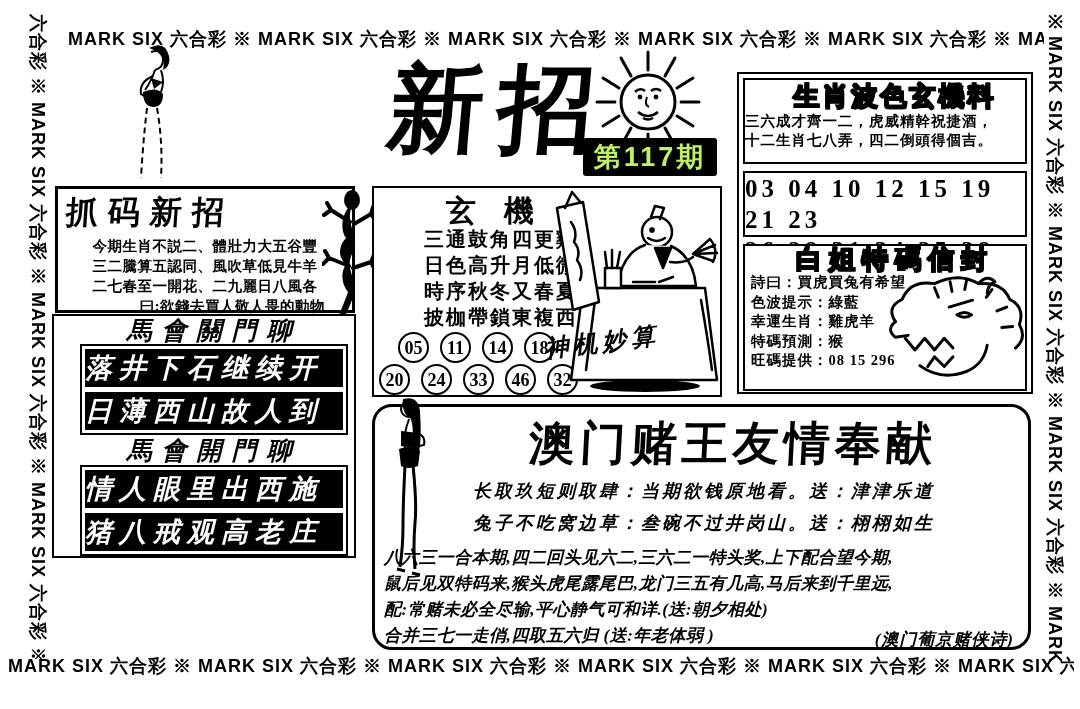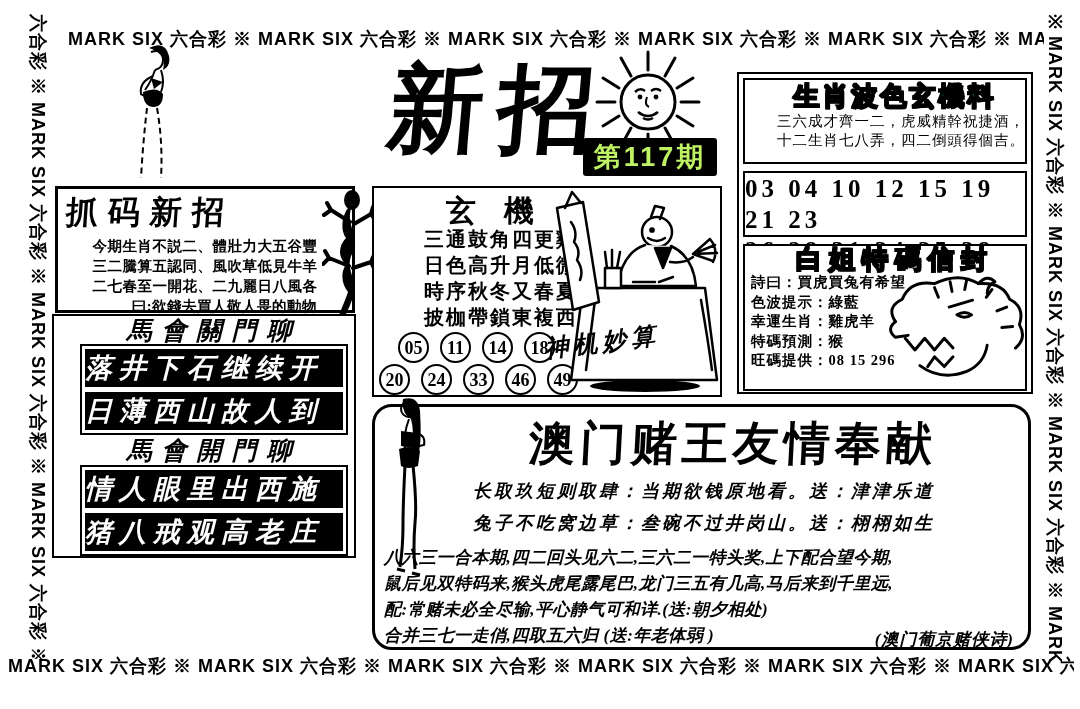--- a/index.html
+++ b/index.html
@@ -18,28 +18,28 @@
             font-weight:bold;font-size:27px;text-align:center;line-height:38px;
             letter-spacing:3px;border-radius:3px;}
   
   .bx{border:2px solid #000;background:#fff;}
   .bx3{border:3px solid #000;background:#fff;}
   .outline-t{color:#0f766e;-webkit-text-stroke:1.6px #000;
      text-shadow:-1px -1px 0 #000,1px -1px 0 #000,-1px 1px 0 #000,1px 1px 0 #000;
      font-weight:900;padding-left:20px;}
   
   .rc-title{font-size:26px;letter-spacing:3px;line-height:31px;text-align:center;}
-  .rc-lines{font-size:14.5px;font-weight:normal;line-height:19px;text-align:right;letter-spacing:1px;}
+  .rc-lines{font-size:14.5px;font-weight:bold;line-height:19px;text-align:left;letter-spacing:1px;}
   .numrow{font-size:25px;font-weight:bold;letter-spacing:4px;line-height:31px;text-align:left;}
   .bj-row{font-size:14.5px;font-weight:bold;line-height:19.5px;padding-left:6px;letter-spacing:1px;}
   
   .zhua-title{font-size:32px;font-weight:900;letter-spacing:10px;margin:2px 0 1px 8px;
               transform:skewX(-4deg);}
   .zhua-line{font-size:14.5px;font-weight:bold;line-height:20px;text-align:center;letter-spacing:0.5px;}
-  .zhua-line.r{text-align:right;padding-right:35px;margin-left:27px;}
+  .zhua-line.r{text-align:right;padding-right:27px;margin-left:27px;}
   
   .mh-head{text-align:center;font-size:25px;font-weight:900;letter-spacing:10px;
            height:26px;line-height:26px;font-style:italic;}
   .mh-inner{margin:0 6px;border:2px solid #000;padding:3px;}
   .mh-bar{background:#000;color:#fff;height:38px;line-height:38px;text-align:left;
           font-size:27px;font-weight:bold;letter-spacing:7px;font-style:italic;}
   .mh-bar + .mh-bar{margin-top:5px;}
   
   .xj-title{font-size:30px;font-weight:900;letter-spacing:28px;}
   .xj-line{font-size:20px;font-weight:bold;line-height:26px;letter-spacing:2px;
@@ -149,21 +149,21 @@
       <span class="ball">05</span>
       <span class="ball">11</span>
       <span class="ball">14</span>
       <span class="ball">18</span>
     </div>
     <div class="abs" style="left:5px;top:176px;">
       <span class="ball">20</span>
       <span class="ball">24</span>
       <span class="ball">33</span>
       <span class="ball">46</span>
-      <span class="ball">49</span>
+      <span class="ball">32</span>
     </div>
 
     <svg class="abs" style="right:0;top:2px;" width="215" height="205" viewBox="0 0 215 205">
       <g fill="none" stroke="#000" stroke-width="2.5" stroke-linecap="round" stroke-linejoin="round">
         <path d="M78 98 L200 98 L212 190 L66 190 Z" fill="#fff"></path>
         <path d="M90 110 q-5 40 -9 70 M196 110 q7 40 11 70"></path>
         <path d="M52 18 L78 12 L94 112 L68 120 Z" fill="#fff"></path>
         <path d="M60 18 L67 2 L76 13"></path>
         <path d="M66 32 q7 10 3 20 q7 8 3 18 q7 10 3 20"></path>
         <circle cx="152" cy="42" r="15" fill="#fff"></circle>

